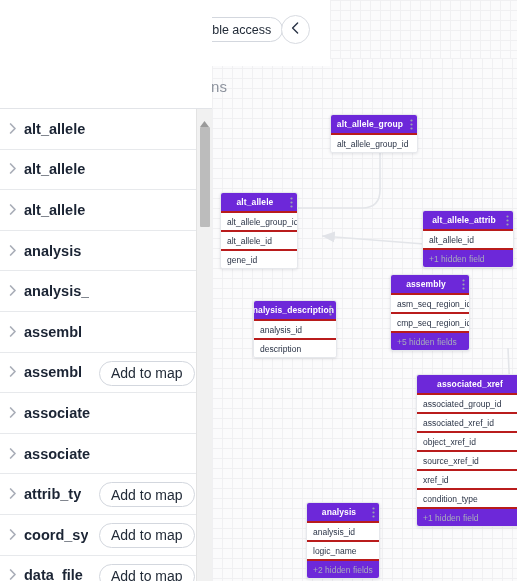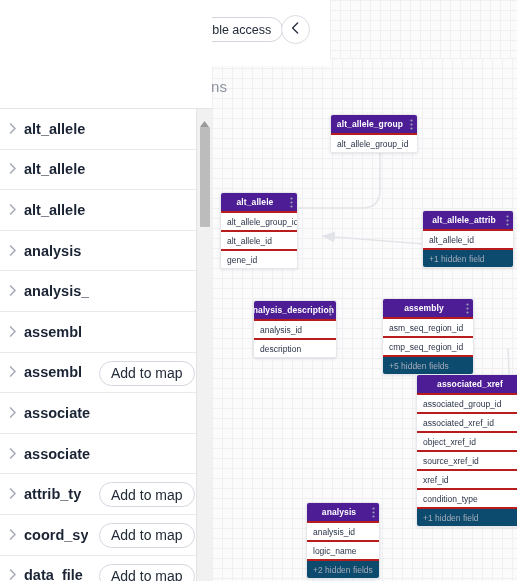--- a/index.html
+++ b/index.html
@@ -255,21 +255,21 @@
     background: #ffffff;
     border: 1px solid #e6e8ec;
     border-radius: 3px;
     box-shadow: 0 1px 3px rgba(16,22,38,0.10);
     overflow: hidden;
     box-sizing: border-box;
   }
   .node-head {
     position: relative;
     height: 18px;
-    background: #4c1d95;
+    background: #6d28d9;
     display: flex;
     align-items: center;
     justify-content: center;
     padding: 0 14px 0 6px;
   }
   .node-title {
     font-size: 8.5px;
     font-weight: bold;
     color: #ffffff;
     white-space: nowrap;
@@ -291,21 +291,21 @@
     display: flex;
     align-items: center;
     padding-left: 6px;
     font-size: 8.5px;
     color: #2a3346;
     white-space: nowrap;
     background: #ffffff;
   }
   .node-field.hidden-note {
     color: #a7adba;
-    background: #0c4a6e;
+    background: #6d28d9;
   }
 </style>
 </head>
 <body>
 
 <div id="app">
 
   <div class="map-canvas-top"></div>
   <div class="map-canvas">
     <svg class="edges" viewBox="0 0 305 523">
@@ -374,21 +374,21 @@
             <svg width="3" height="11" viewBox="0 0 3 11">
               <circle cx="1.5" cy="1.5" r="1.1" fill="#9aa3b2"></circle>
               <circle cx="1.5" cy="5.5" r="1.1" fill="#9aa3b2"></circle>
               <circle cx="1.5" cy="9.5" r="1.1" fill="#9aa3b2"></circle>
             </svg>
           </span>
         </div>
         <div class="node-field">analysis_id</div>
         <div class="node-field">description</div>
       </div>
-      <div class="node" style="left: 170px; top: 216px; width: 92px; pointer-events: auto; margin-top: 24px;">
+      <div class="node" style="left: 178px; top: 216px; width: 80px; pointer-events: auto;">
         <div class="node-head">
           <span class="node-title">assembly</span>
           <span class="node-menu">
             <svg width="3" height="11" viewBox="0 0 3 11">
               <circle cx="1.5" cy="1.5" r="1.1" fill="#9aa3b2"></circle>
               <circle cx="1.5" cy="5.5" r="1.1" fill="#9aa3b2"></circle>
               <circle cx="1.5" cy="9.5" r="1.1" fill="#9aa3b2"></circle>
             </svg>
           </span>
         </div>

